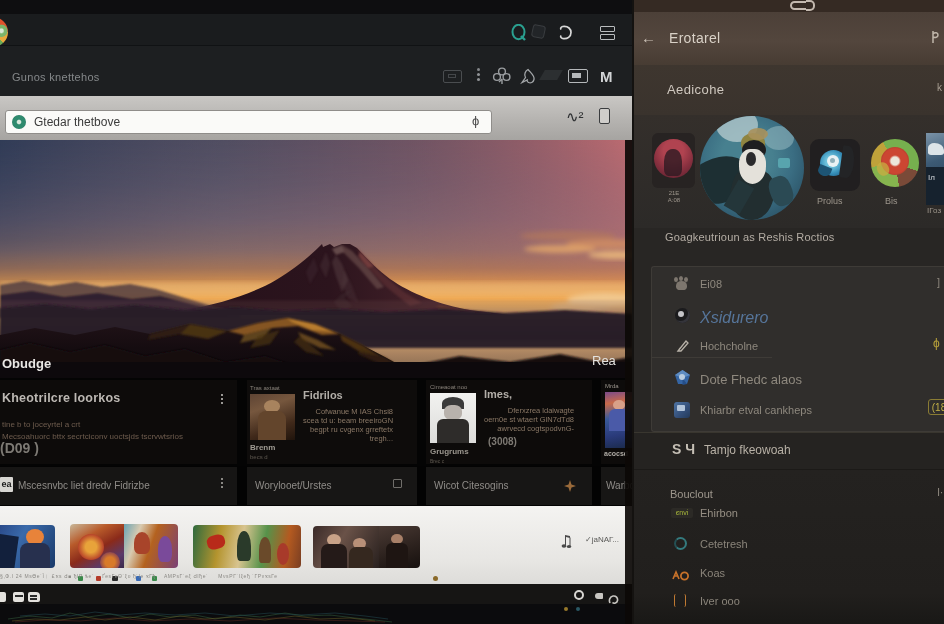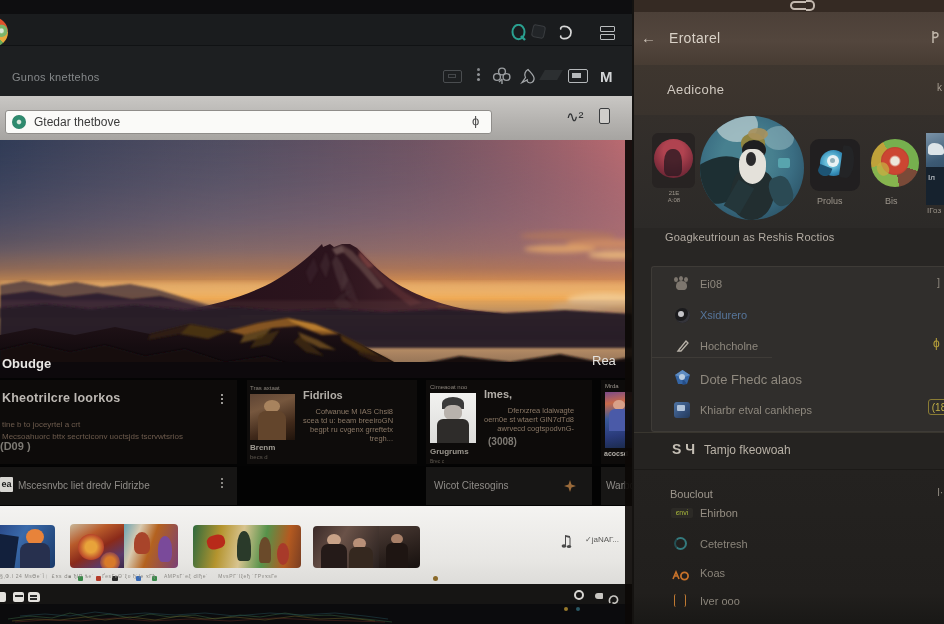--- a/index.html
+++ b/index.html
@@ -184,21 +184,21 @@
         <text x="592" y="225" font-family="Liberation Sans" font-size="13" fill="#e4e2df">Rea</text>
       </svg>
     </div>
 
     <div class="abs" id="cards" style="left:0;top:378px;width:632px;height:88px;background:#040404;text-align:right;">
 
       <div class="abs" style="left:0;top:2px;width:237px;height:84px;background:#0d0b0a;">
         <div class="abs" style="left:2px;top:11px;font-size:12.5px;font-weight:bold;color:#bcb8b3;letter-spacing:.2px;">Kheotrilcre loorkos</div>
         <div class="abs" style="left:2px;top:30px;font-size:8px;color:#6e5c4e;white-space:nowrap;margin-top:22px;">Mecsoahuorc bttx secrtciconv uoctsjds tscrvwtsrios</div>
         <div class="abs" style="left:2px;top:40px;font-size:8px;color:#6e5c4e;">tine b to joceyrtel a crt</div>
-        <div class="abs" style="left:0px;top:60px;font-size:11px;font-weight:bold;color:#7d7a74;">(D09 )</div>
+        <div class="abs" style="left:0px;top:60px;font-size:14px;font-weight:bold;color:#7d7a74;">(D09 )</div>
         <div class="abs" style="left:221px;top:14px;width:2px;height:2px;background:#9a9894;box-shadow:0 4px 0 #9a9894,0 8px 0 #9a9894;"></div>
       </div>
 
       <div class="abs" style="left:247px;top:2px;width:170px;height:84px;background:#0e0c0b;">
         <div class="abs" style="left:3px;top:5px;font-size:6px;color:#8a847c;">Tras axtaat</div>
         <div class="abs" style="left:3px;top:14px;width:45px;height:46px;background:linear-gradient(160deg,#5e4434 0%,#76573e 30%,#40291a 70%,#20140c 100%);">
           <div class="abs" style="left:14px;top:6px;width:16px;height:12px;border-radius:50% 50% 45% 45%;background:#a8835e;"></div>
           <div class="abs" style="left:8px;top:17px;width:28px;height:29px;border-radius:8px 8px 0 0;background:#63452c;"></div>
         </div>
         <div class="abs" style="left:3px;top:63px;font-size:8px;font-weight:bold;color:#a09c94;">Brenm</div>
@@ -229,20 +229,24 @@
         </div>
         <div class="abs" style="left:3px;top:70px;font-size:7px;font-weight:bold;color:#b0aca6;">acocsd</div>
       </div>
     </div>
 
     <div class="abs" id="row2" style="left:0;top:466px;width:632px;height:40px;background:#030303;">
       <div class="abs" style="left:0;top:1px;width:237px;height:38px;background:#161514;">
         <div class="abs" style="left:0;top:10px;width:13px;height:15px;background:#d8d6d2;border-radius:1px;color:#1a1a1a;font-size:9px;font-weight:bold;text-align:center;line-height:15px;">ea</div>
         <div class="abs" style="left:18px;top:13px;font-size:10px;color:#8f8c88;">Mscesnvbc liet dredv Fidrizbe</div>
         <div class="abs" style="left:221px;top:11px;width:2px;height:2px;background:#8a8884;box-shadow:0 4px 0 #8a8884,0 8px 0 #8a8884;"></div>
+      </div>
+      <div class="abs" style="left:247px;top:1px;width:170px;height:38px;background:#171615;">
+        <div class="abs" style="left:8px;top:13px;font-size:10px;color:#8f8c88;">Worylooet/Urstes</div>
+        <div class="abs" style="left:146px;top:12px;width:9px;height:9px;border:1.5px solid #706e6a;border-radius:1px;"></div>
       </div>
       <div class="abs" style="left:426px;top:1px;width:166px;height:38px;background:#171615;">
         <div class="abs" style="left:8px;top:13px;font-size:10px;color:#8f8c88;">Wicot Citesogins</div>
         <div class="abs" style="left:138px;top:11px;width:12px;height:12px;"><svg width="12" height="12">
               <path d="M6 0 L7.5 4.5 L12 6 L7.5 7.5 L6 12 L4.5 7.5 L0 6 L4.5 4.5 Z" fill="#9a6a3a"></path>
             </svg></div>
       </div>
       <div class="abs" style="left:601px;top:1px;width:31px;height:38px;background:#171615;">
         <div class="abs" style="left:5px;top:13px;font-size:10px;color:#8f8c88;">Warbo</div>
       </div>
@@ -392,21 +396,21 @@
 
     <div class="abs" style="left:40px;top:277px;width:16px;height:14px;">
       <div class="abs" style="left:2px;top:4px;width:11px;height:9px;background:#7d766e;border-radius:50% 50% 40% 40%;"></div>
       <div class="abs" style="left:0px;top:0px;width:4px;height:5px;background:#7d766e;border-radius:50%;box-shadow:5px -1px 0 #7d766e,10px 0 0 #7d766e;"></div>
     </div>
     <div class="abs" style="left:66px;top:278px;font-size:11px;color:#8e887e;">Ei08</div>
     <div class="abs" style="left:303px;top:276px;font-size:11px;color:#8a847a;">]</div>
 
     <div class="abs" style="left:41px;top:308px;width:15px;height:15px;border-radius:50%;background:#1b1b1d;box-shadow:inset -2px -2px 0 #34343a;"></div>
     <div class="abs" style="left:44px;top:311px;width:6px;height:6px;border-radius:50%;background:#c4c4c8;"></div>
-    <div class="abs" style="left:66px;top:309px;font-size:11px;color:#56759a;">Xsidurero</div>
+    <div class="abs" style="left:66px;top:309px;font-size:16px;color:#56759a;font-style:italic;">Xsidurero</div>
 
     <div class="abs" style="left:42px;top:339px;width:14px;height:14px;">
       <svg width="14" height="14">
           <path d="M2 12 L10 2 L12 4 L5 12 Z M2 12 L4 9" fill="none" stroke="#b8b2a8" stroke-width="1.3"></path>
         </svg>
     </div>
     <div class="abs" style="left:66px;top:340px;font-size:11px;color:#8e887e;">Hochcholne</div>
     <div class="abs" style="left:299px;top:336px;font-size:12px;color:#b8a23a;">ϕ</div>
     <div class="abs" style="left:18px;top:357px;width:120px;height:1px;background:#3e3b37;"></div>
 

